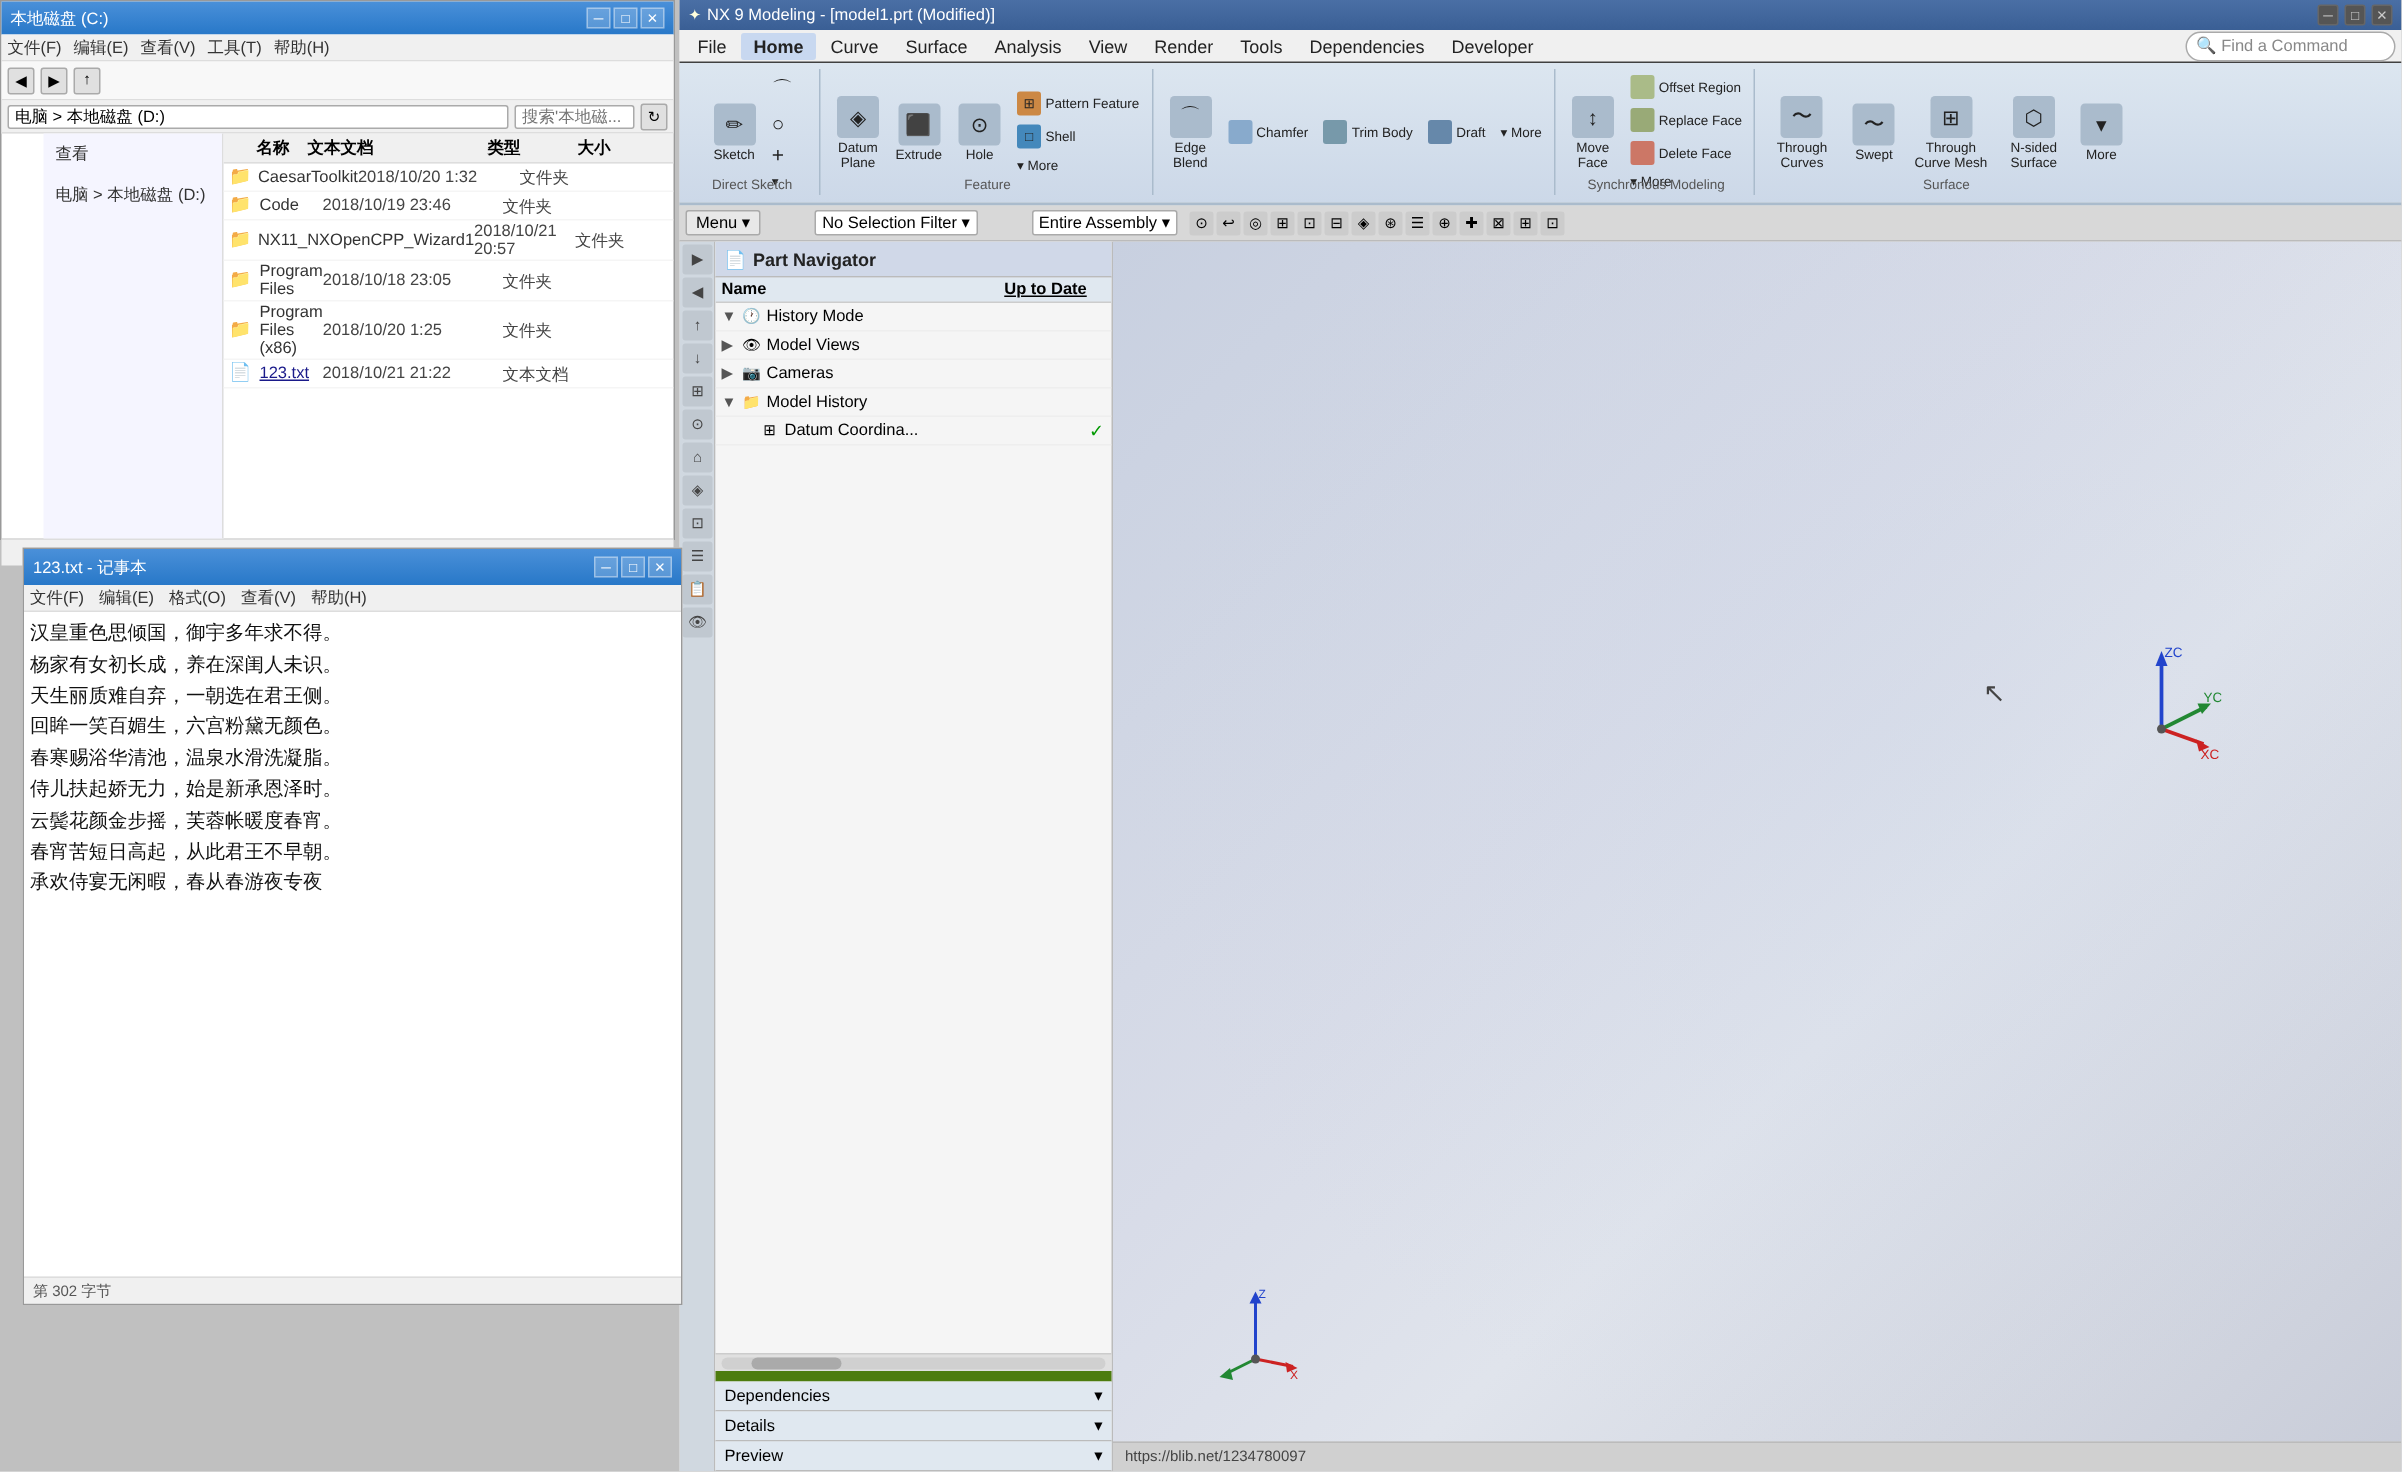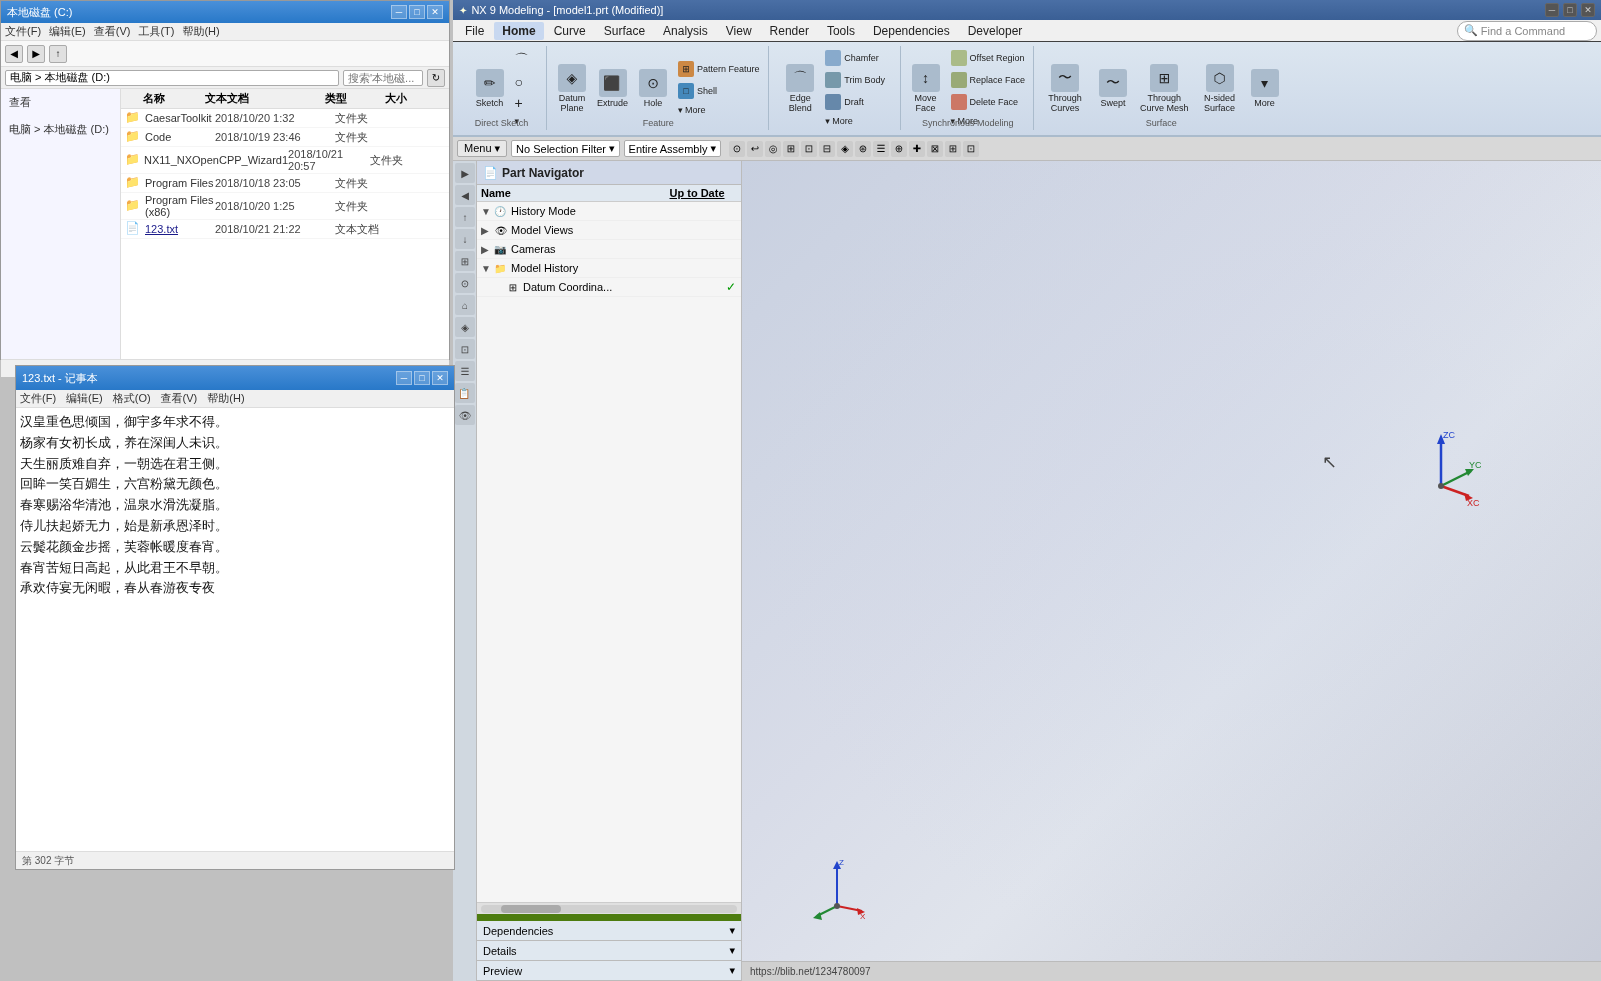--- a/index.html
+++ b/index.html
@@ -90,21 +90,21 @@
       display: flex; align-items: center; padding: 0 4px; gap: 4px;
       font-size: 11px;
     }
     .sel-btn {
       padding: 1px 6px; background: #e8e8e8; border: 1px solid #aaa;
       border-radius: 2px; cursor: pointer; font-size: 11px;
     }
     .sel-dropdown {
       display: flex; align-items: center; border: 1px solid #aaa;
       background: white; padding: 1px 4px; border-radius: 2px;
-      font-size: 11px; cursor: pointer;
+      font-size: 11px; cursor: pointer; margin-left: 32px;
     }
     .sel-icons { display: flex; gap: 2px; margin-left: 4px; }
     .sel-icon { width: 16px; height: 16px; background: #ccc; border-radius: 2px; cursor: pointer; display: flex; align-items: center; justify-content: center; font-size: 10px; }
 
     
     #main-area {
       flex: 1; display: flex; overflow: hidden;
     }
 
     
@@ -220,21 +220,21 @@
     #explorer-addr {
       height: 22px; background: #f0f0f0; border-bottom: 1px solid #ddd;
       display: flex; align-items: center; padding: 0 4px; gap: 4px; font-size: 11px;
     }
     .addr-nav { width: 18px; height: 18px; background: #e0e0e0; border: 1px solid #aaa; border-radius: 2px; display: flex; align-items: center; justify-content: center; font-size: 10px; cursor: pointer; }
     .addr-bar { flex: 1; background: white; border: 1px solid #aaa; padding: 1px 4px; font-size: 11px; border-radius: 2px; }
     .search-box { width: 80px; background: white; border: 1px solid #aaa; padding: 1px 4px; font-size: 11px; border-radius: 2px; }
     #explorer-content { display: flex; height: 270px; }
     #explorer-left-panel {
       width: 120px; background: #f5f5ff; border-right: 1px solid #ddd;
-      padding: 4px; font-size: 11px; overflow-y: auto;
+      padding: 4px; font-size: 11px; overflow-y: auto; margin-left: 28px;
     }
     .exp-left-item { padding: 2px 4px; cursor: pointer; color: #333; }
     #explorer-right-panel { flex: 1; overflow-y: auto; }
     #explorer-col-header {
       display: flex; background: #f0f0f0; border-bottom: 1px solid #ddd;
       padding: 2px 18px; font-size: 11px; font-weight: bold;
     }
     .exp-col { padding: 0 4px; cursor: pointer; }
     .exp-col-name { flex: 1; }
     .exp-col-date { width: 120px; }
@@ -502,21 +502,21 @@
         </div>
         <div class="ribbon-group-label">Feature</div>
       </div>
 
       <div class="ribbon-group" style="min-width:130px;">
         <div class="ribbon-buttons">
           <div class="ribbon-btn">
             <div class="btn-icon icon-edge">⌒</div>
             <span>Edge<br>Blend</span>
           </div>
-          <div style="display:flex; flex-direction:column; gap:2px;">
+          <div style="display:flex; flex-direction:row; gap:2px;">
             <div class="ribbon-btn-small">
               <div style="width:16px;height:16px;background:#88aacc;border-radius:2px;margin-right:3px;"></div>
               <span>Chamfer</span>
             </div>
             <div class="ribbon-btn-small">
               <div style="width:16px;height:16px;background:#7799aa;border-radius:2px;margin-right:3px;"></div>
               <span>Trim Body</span>
             </div>
             <div class="ribbon-btn-small">
               <div style="width:16px;height:16px;background:#6688aa;border-radius:2px;margin-right:3px;"></div>

